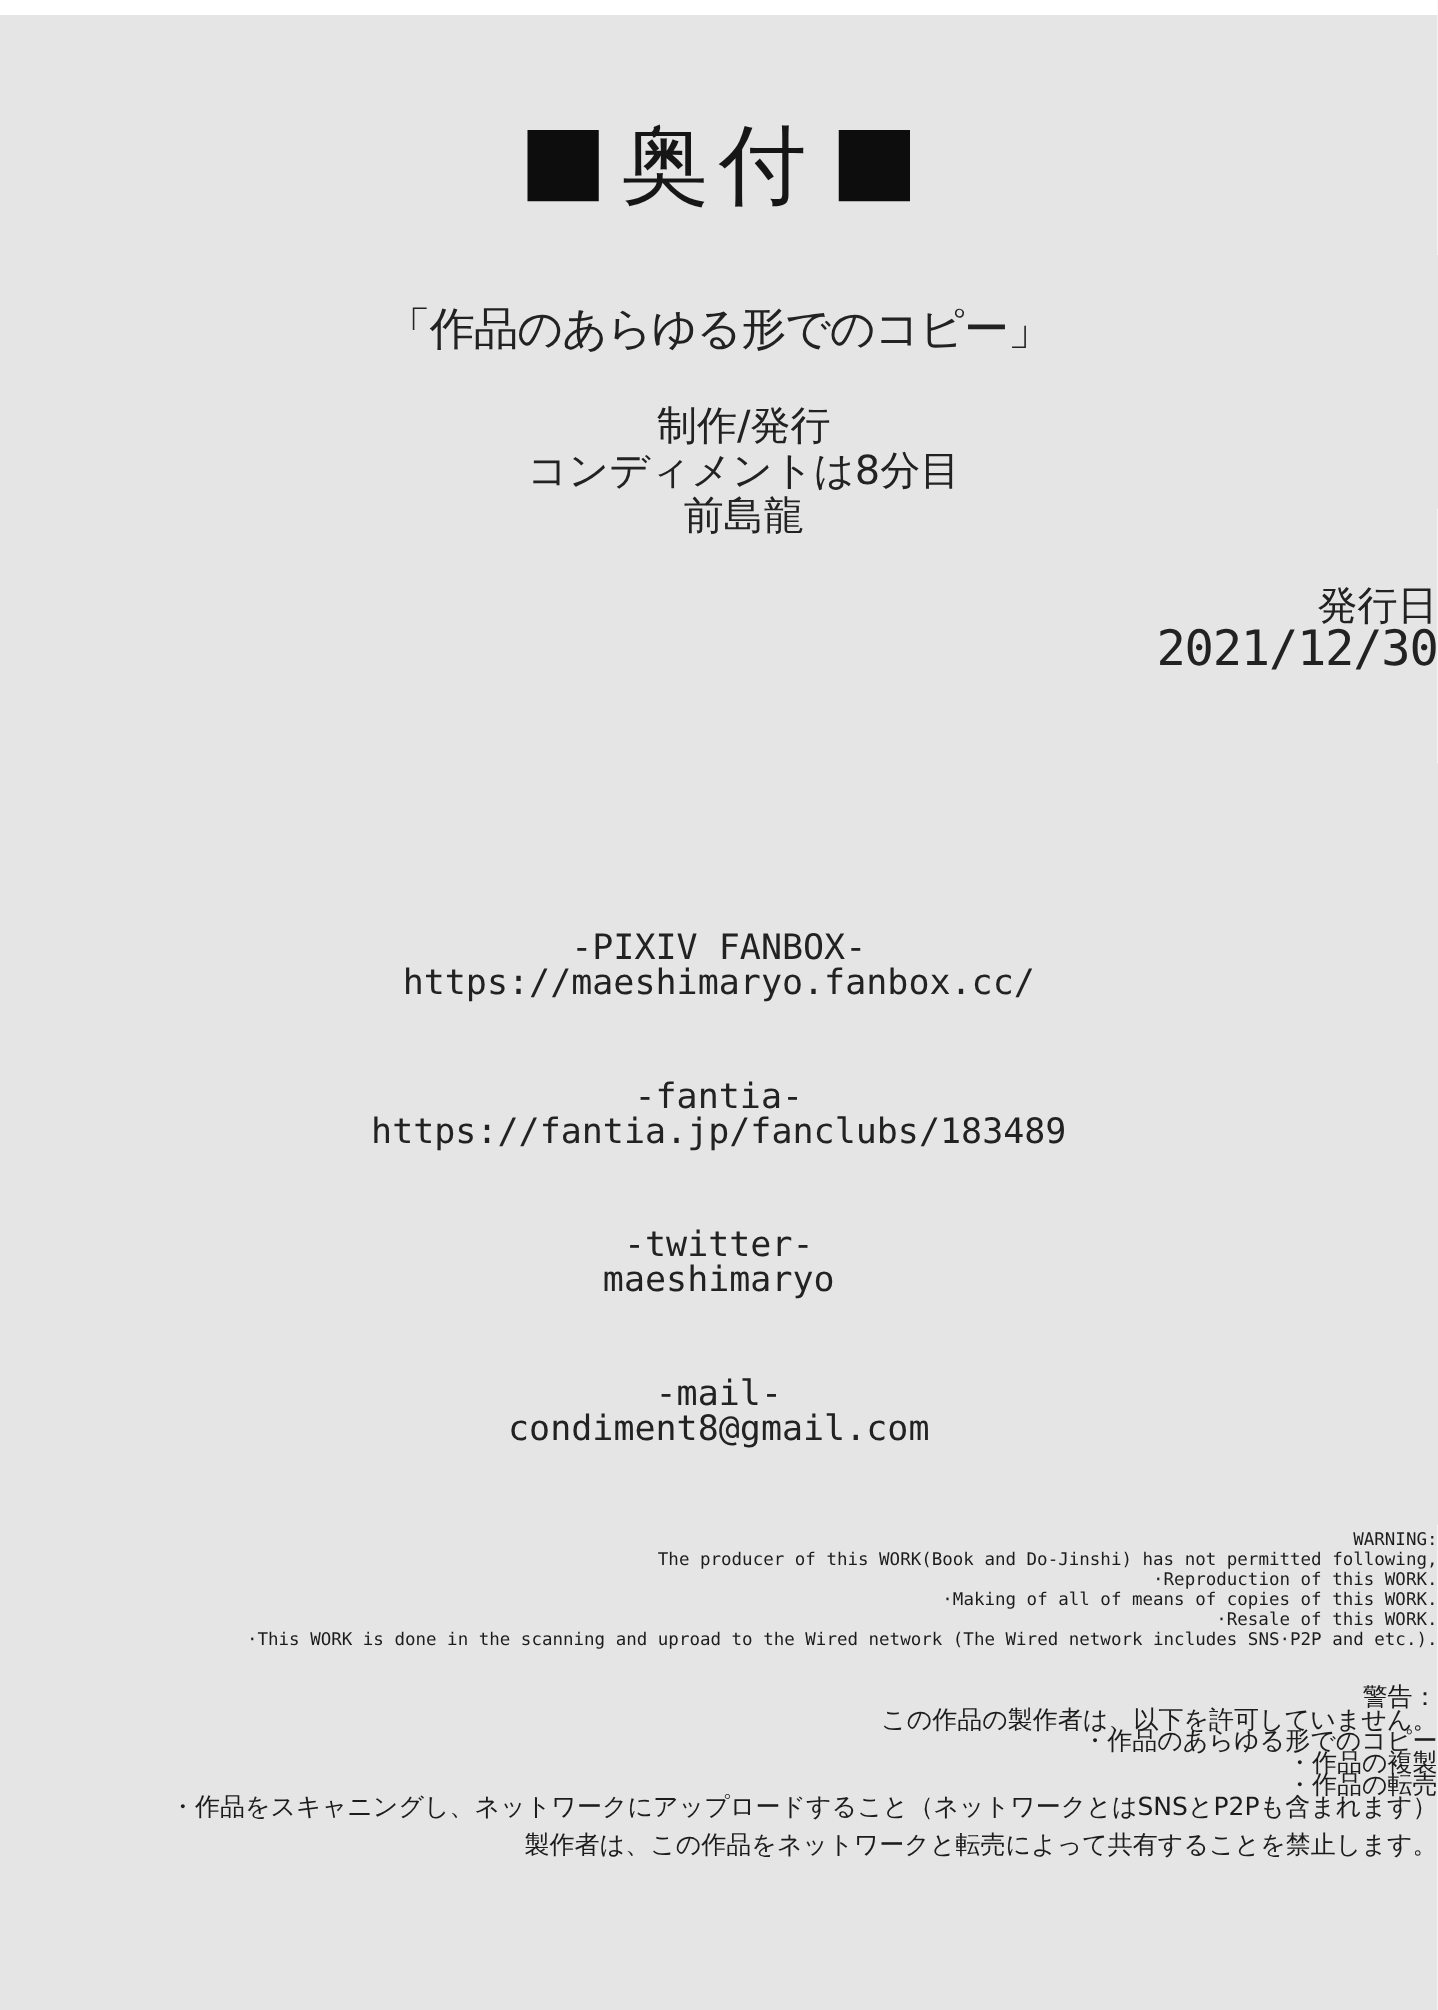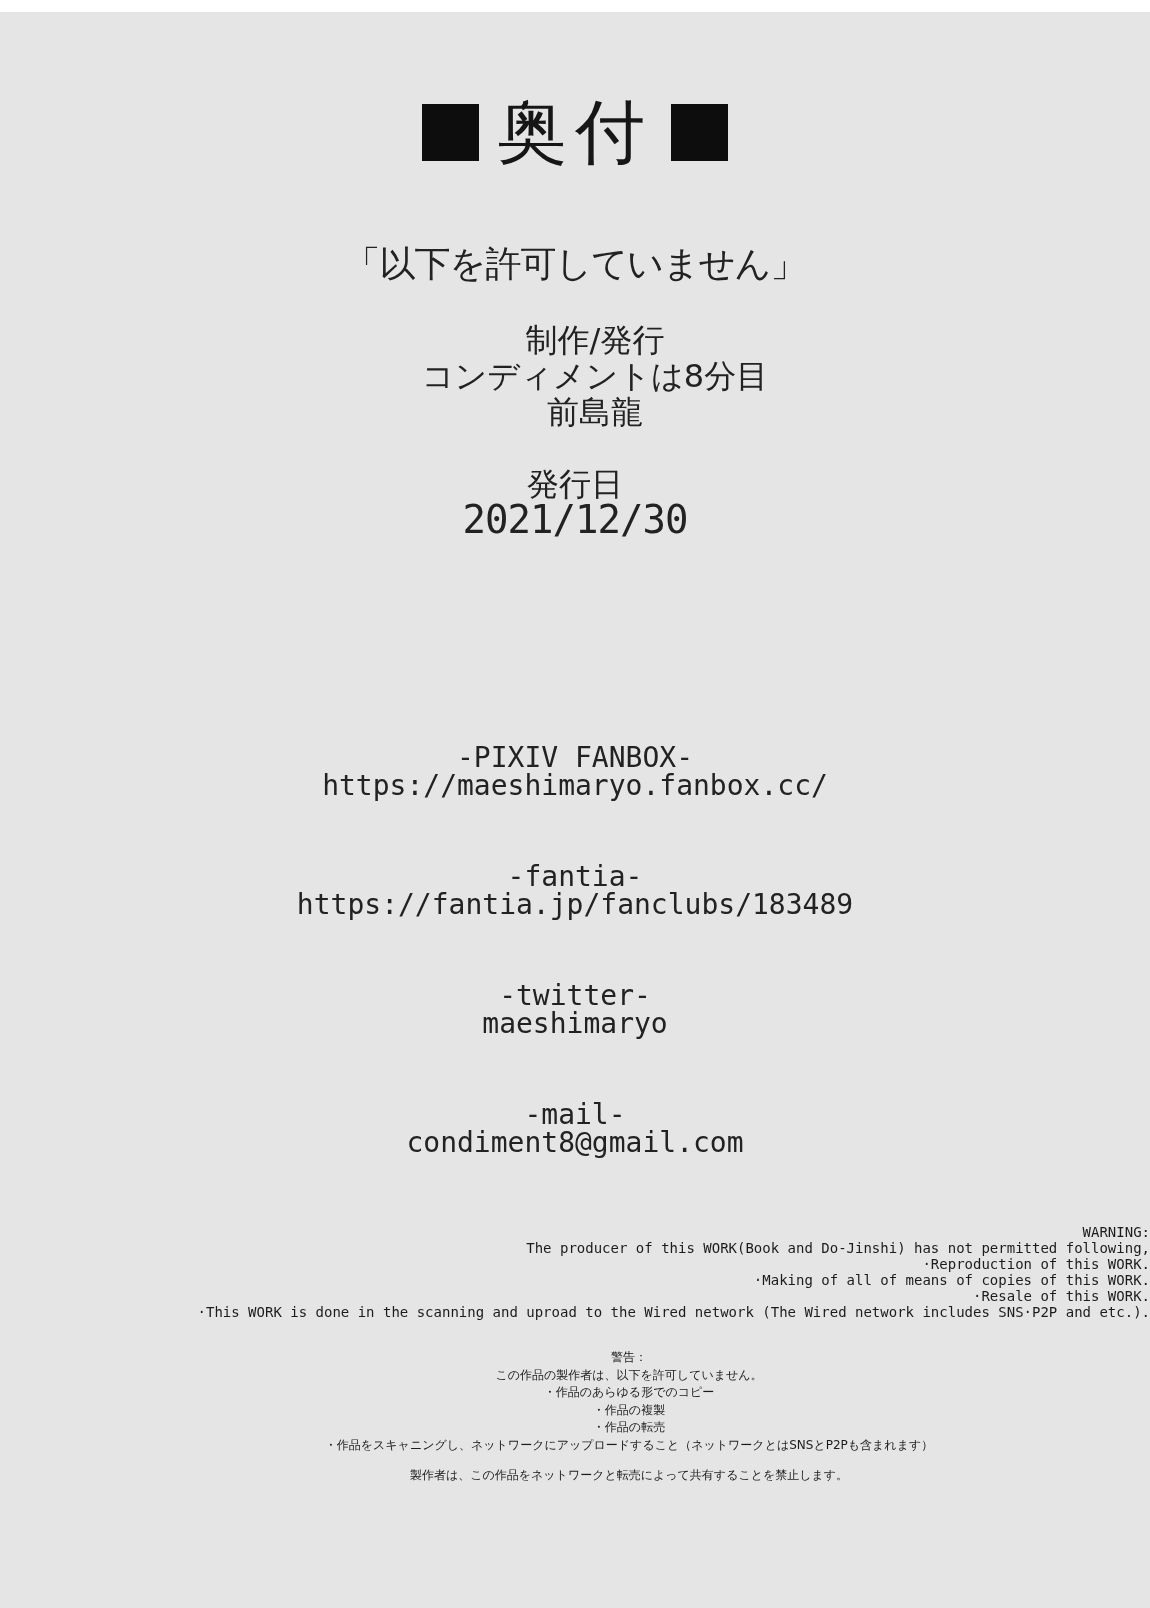--- a/index.html
+++ b/index.html
@@ -59,20 +59,21 @@
     color: #222222;
     padding-left: 40px;
   }
 
   
   .publication {
     margin-top: 36px;
     font-size: 32px;
     line-height: 36px;
     color: #222222;
+    text-align: right;
   }
   .publication .date {
     font-size: 39px;
     letter-spacing: -1px;
   }
 
   
   .links { margin-top: 206px; }
   .link-group + .link-group { margin-top: 63px; }
   .link-label, .link-value {
@@ -91,22 +92,22 @@
     line-height: 16px;
     color: #1c1c1c;
     white-space: nowrap;
   }
   .warning-en .footer-line { margin-top: 16px; }
 
   
   .warning-ja {
     margin-top: 29px;
     margin-left: 108px;
-    text-align: center;
-    font-size: 12px;
+    text-align: right;
+    font-size: 20px;
     line-height: 17.5px;
     color: #1c1c1c;
     white-space: nowrap;
   }
   .warning-ja .footer-line { margin-top: 13px; }
 
   
   .scan-edge {
     position: absolute;
     left: 0;
@@ -120,21 +121,21 @@
 <body>
 
 <div class="page">
 
   <div class="title-row">
     <span class="sq"></span>
     <span class="title-text">奥付</span>
     <span class="sq"></span>
   </div>
 
-  <div class="book-title centered">「以下を許可していません」</div>
+  <div class="book-title centered">「作品のあらゆる形でのコピー」</div>
 
   <div class="production centered">
     <div>制作/発行</div>
     <div>コンディメントは8分目</div>
     <div>前島龍</div>
   </div>
 
   <div class="publication centered">
     <div>発行日</div>
     <div class="date mono">2021/12/30</div>

